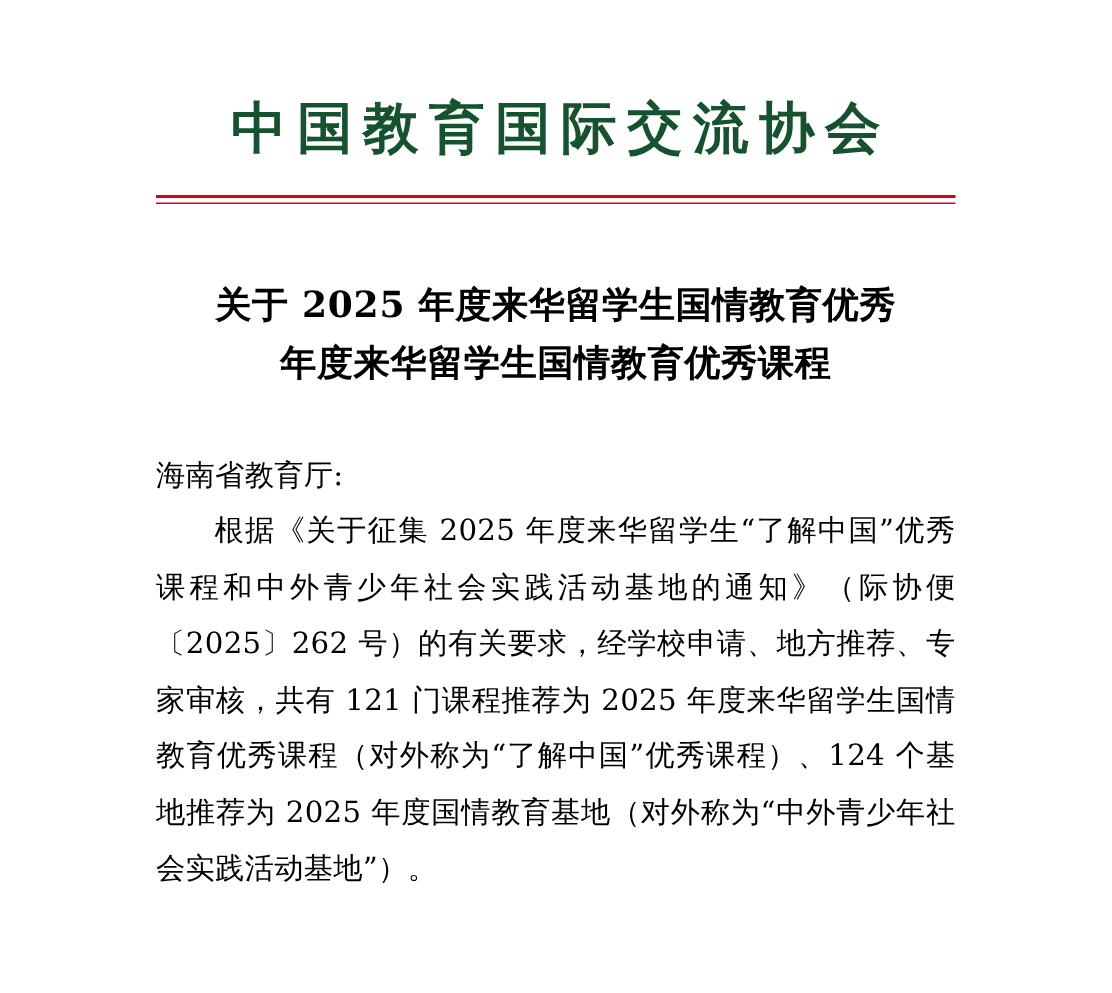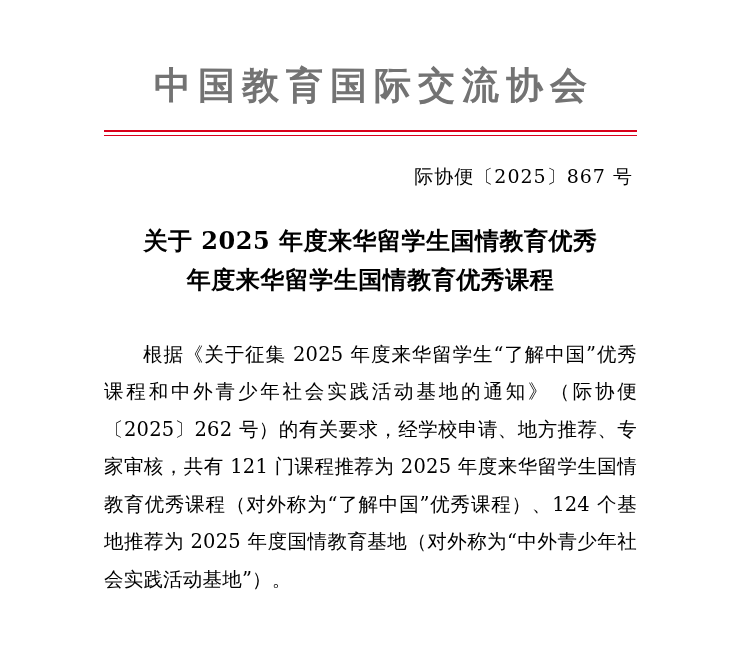--- a/index.html
+++ b/index.html
@@ -22,21 +22,21 @@
     box-sizing: border-box;
     padding: 0 104px;
   }
 
   
   .letterhead {
     padding-top: 62px;
     text-align: center;
   }
   .letterhead-title {
-    color: #737373;
+    color: #14532d;
     font-family: "DejaVu Serif", "Liberation Serif", serif;
     font-weight: bold;
     font-size: 37px;
     letter-spacing: 7px;
     line-height: 1.25;
     white-space: nowrap;
     text-indent: 7px;
   }
   .rule-wrap {
     margin-top: 22px;
@@ -55,21 +55,21 @@
   .doc-number {
     margin-top: 28px;
     text-align: right;
     font-size: 19px;
     letter-spacing: 1px;
     padding-right: 4px;
   }
 
   
   .doc-title {
-    margin-top: 32px;
+    margin-top: 48px;
     text-align: center;
     font-weight: bold;
     font-size: 24px;
     line-height: 1.62;
     letter-spacing: 0.5px;
   }
   .doc-title .line {
     display: block;
   }
 
@@ -96,24 +96,24 @@
 <div class="page">
 
   <div class="letterhead">
     <div class="letterhead-title">中国教育国际交流协会</div>
     <div class="rule-wrap">
       <div class="rule-thick"></div>
       <div class="rule-thin"></div>
     </div>
   </div>
 
-  <div class="doc-number">际协便〔2025〕867 号</div>
 
   <div class="doc-title">
     <span class="line">关于 2025 年度来华留学生国情教育优秀</span>
     <span class="line">年度来华留学生国情教育优秀课程</span>
   </div>
 
   <div class="body-block">
+    <p class="recipient">海南省教育厅:</p>
     <p class="para">根据《关于征集 2025 年度来华留学生“了解中国”优秀课程和中外青少年社会实践活动基地的通知》（际协便〔2025〕262 号）的有关要求，经学校申请、地方推荐、专家审核，共有 121 门课程推荐为 2025 年度来华留学生国情教育优秀课程（对外称为“了解中国”优秀课程）、124 个基地推荐为 2025 年度国情教育基地（对外称为“中外青少年社会实践活动基地”）。</p>
   </div>
 
 </div>
 
 </body></html>

